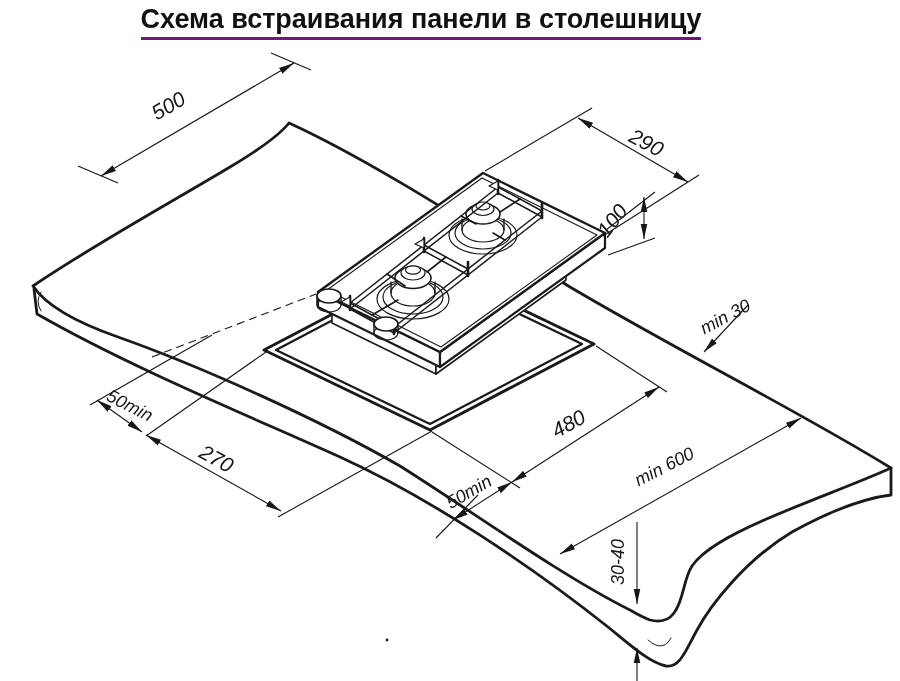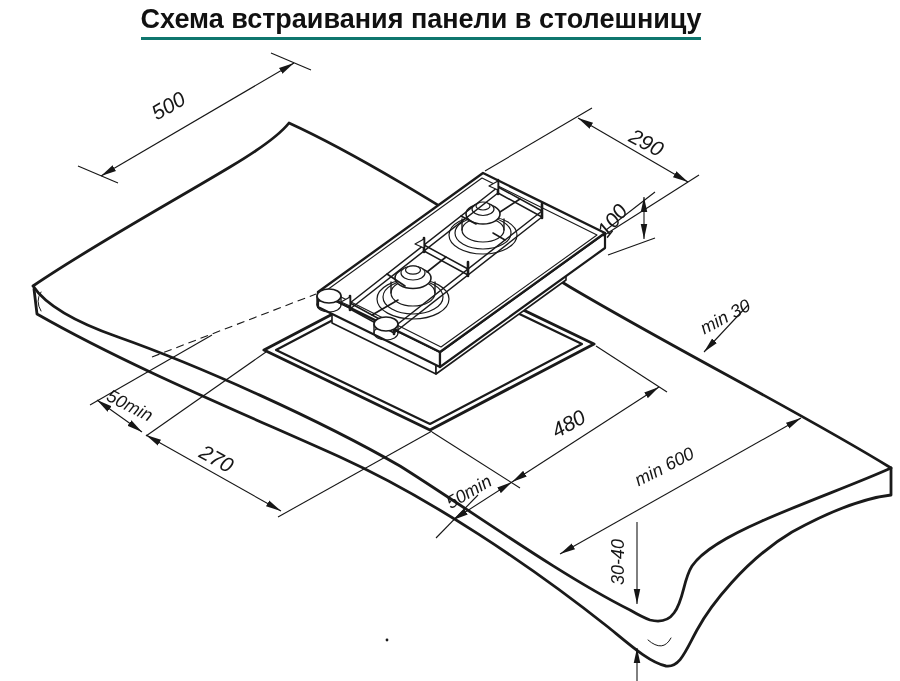--- a/index.html
+++ b/index.html
@@ -1,20 +1,20 @@
 <!DOCTYPE html>
 <html><head>
 <meta charset="utf-8">
 <style>
   html,body{margin:0;padding:0;background:#ffffff;}
   .canvas{position:relative;width:900px;height:681px;background:#fff;overflow:hidden;
           font-family:"Liberation Sans", sans-serif;}
   .title{position:absolute;top:4px;left:0;width:842px;text-align:center;z-index:5;}
   .title span{display:inline-block;font-size:27px;font-weight:bold;color:#111;
-              border-bottom:3px solid #0f766e;padding-bottom:2px;letter-spacing:0px;}
+              border-bottom:3px solid #701a75;padding-bottom:2px;letter-spacing:0px;}
   svg{position:absolute;top:0;left:0;}
   svg text{font-family:"Liberation Sans", sans-serif;font-style:italic;fill:#161616;}
   .dim-big{font-size:21px;}
   .dim-small{font-size:18px;}
 </style>
 </head>
 <body>
 
 <div class="canvas">
 

